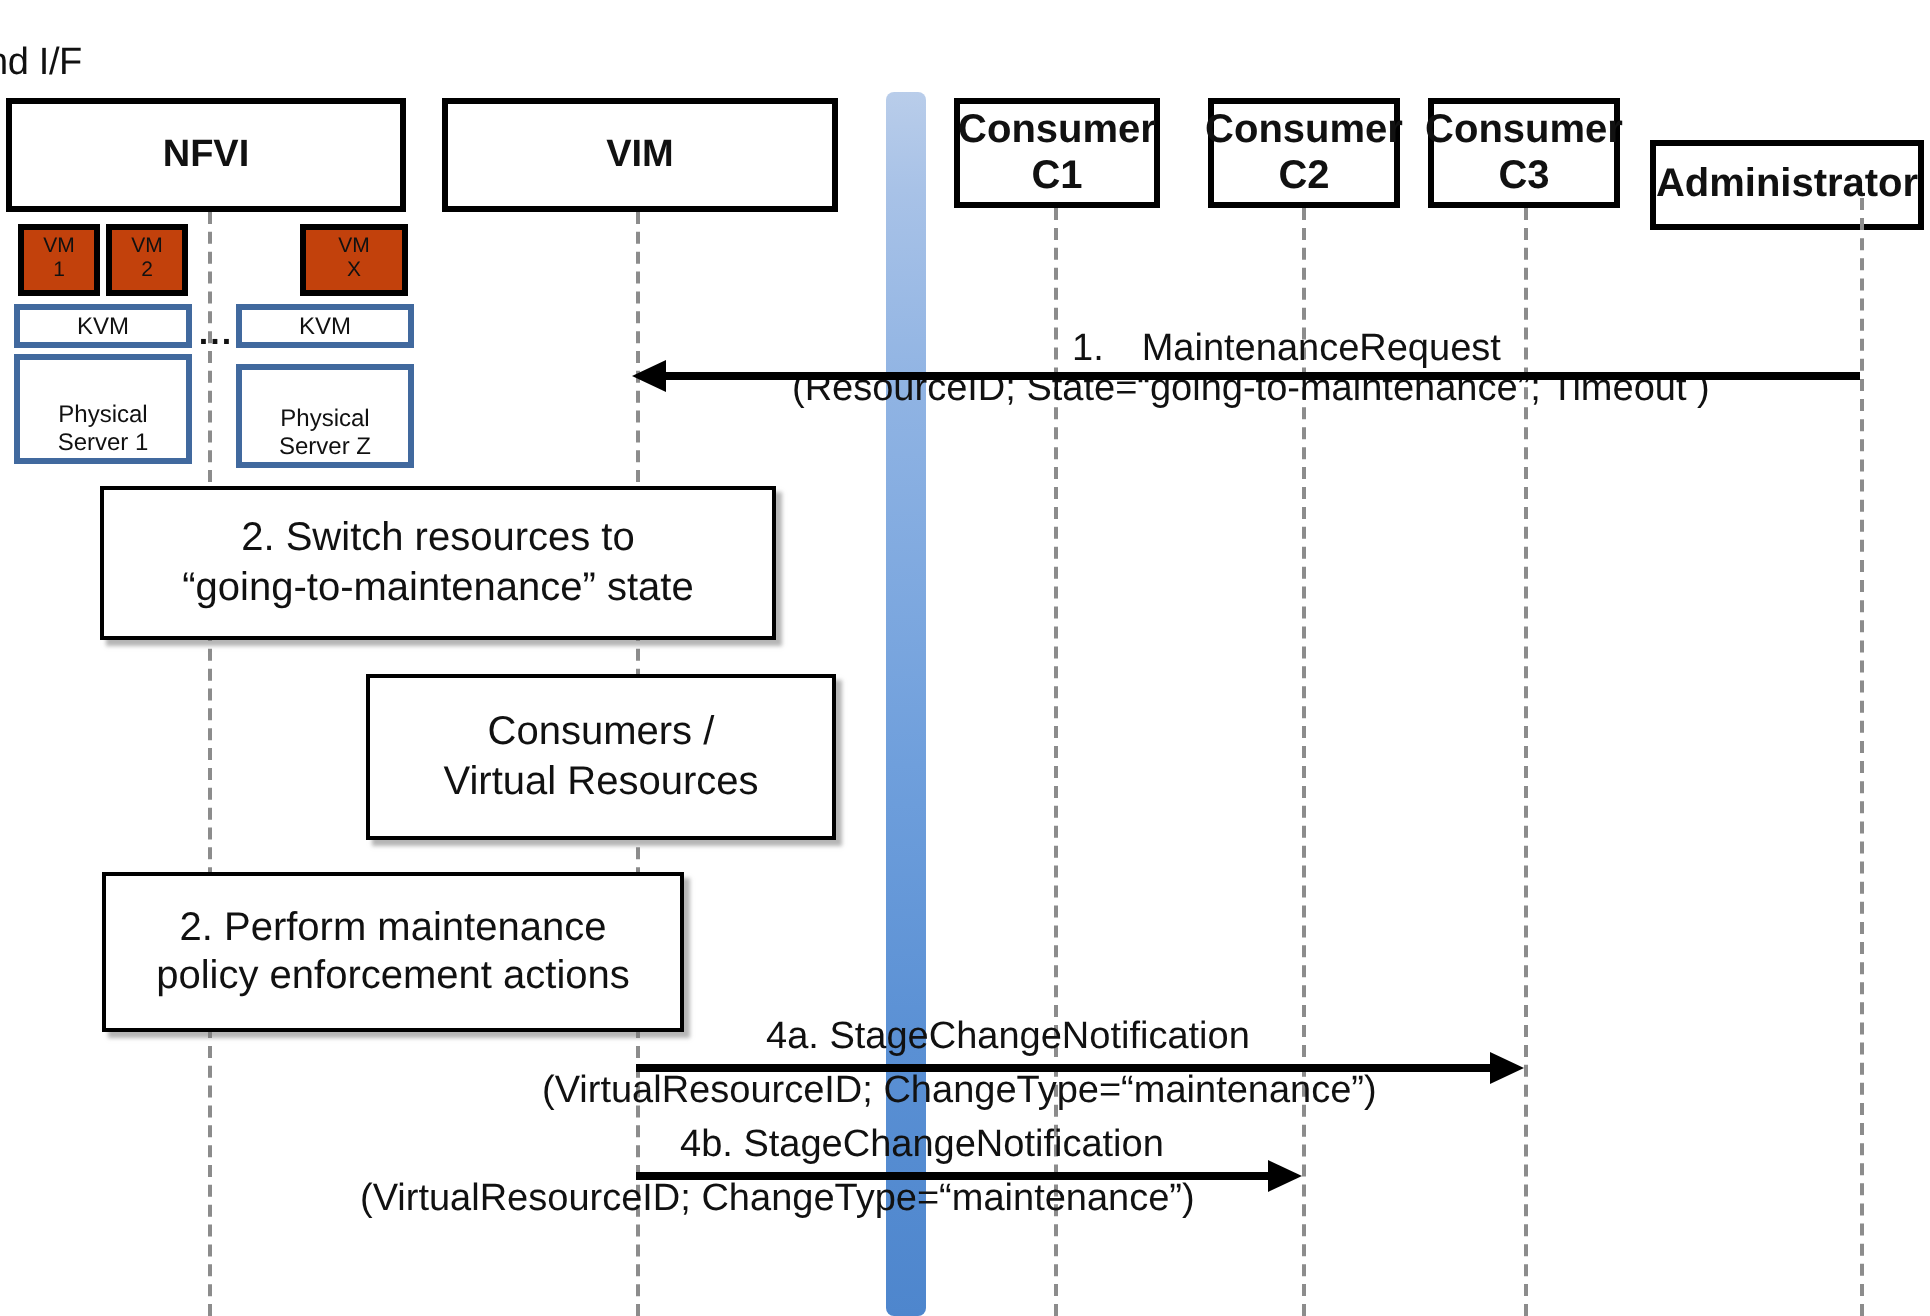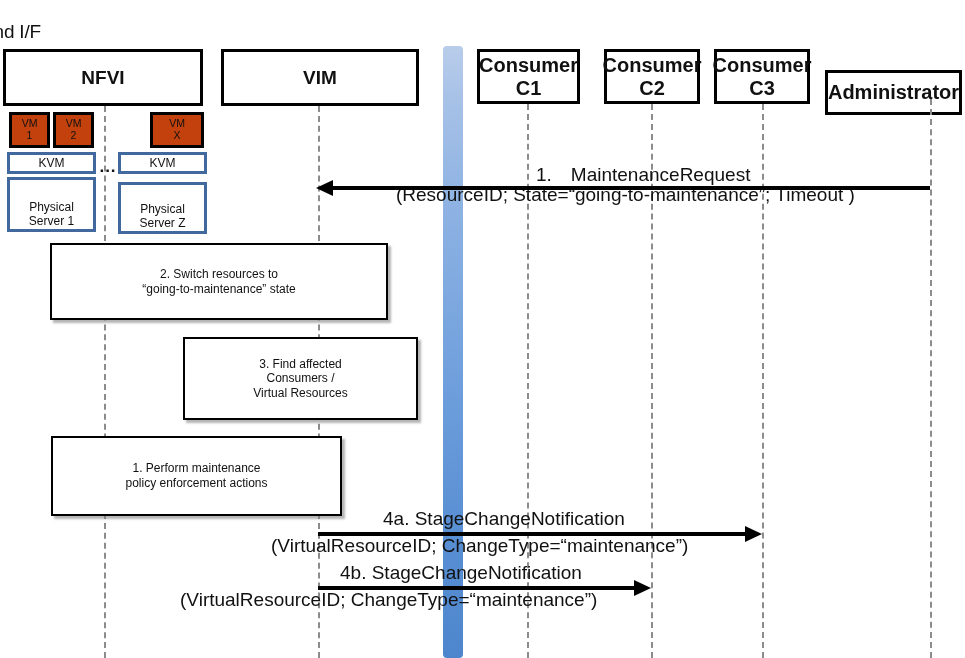--- a/index.html
+++ b/index.html
@@ -100,21 +100,21 @@
   
   .step-box {
     box-sizing: border-box;
     border: 2px solid #000000;
     background: #ffffff;
     box-shadow: 3px 3px 2px rgba(120,120,120,0.55);
     display: flex;
     align-items: center;
     justify-content: center;
     text-align: center;
-    font-size: 12px;
+    font-size: 20px;
     line-height: 1.22;
     color: #111111;
     padding: 2px 6px;
   }
 
   
   .msg-line {
     height: 0;
     border-top: 4px solid #000000;
   }
@@ -244,29 +244,28 @@
 
   <div class="abs step-box" style="left:50px; top:243px; width:338px; height:77px;">
     <div>
       <div>2. Switch resources to</div>
       <div>“going-to-maintenance” state</div>
     </div>
   </div>
 
   <div class="abs step-box" style="left:183px; top:337px; width:235px; height:83px;">
     <div>
-      <div>3. Find affected</div>
       <div>Consumers /</div>
       <div>Virtual Resources</div>
     </div>
   </div>
 
   <div class="abs step-box" style="left:51px; top:436px; width:291px; height:80px;">
     <div>
-      <div>1. Perform maintenance</div>
+      <div>2. Perform maintenance</div>
       <div>policy enforcement actions</div>
     </div>
   </div>
 
   <div class="abs msg-label" style="left:383px; top:508px;">4a. StageChangeNotification</div>
   <div class="abs msg-label" style="left:271px; top:535px;">(VirtualResourceID; ChangeType=“maintenance”)</div>
   <div class="abs msg-line" style="left:318px; top:532px; width:428px;"></div>
   <div class="abs arrow-head arrow-right" style="left:745px; top:526px;"></div>
 
   <div class="abs msg-label" style="left:340px; top:562px;">4b. StageChangeNotification</div>

